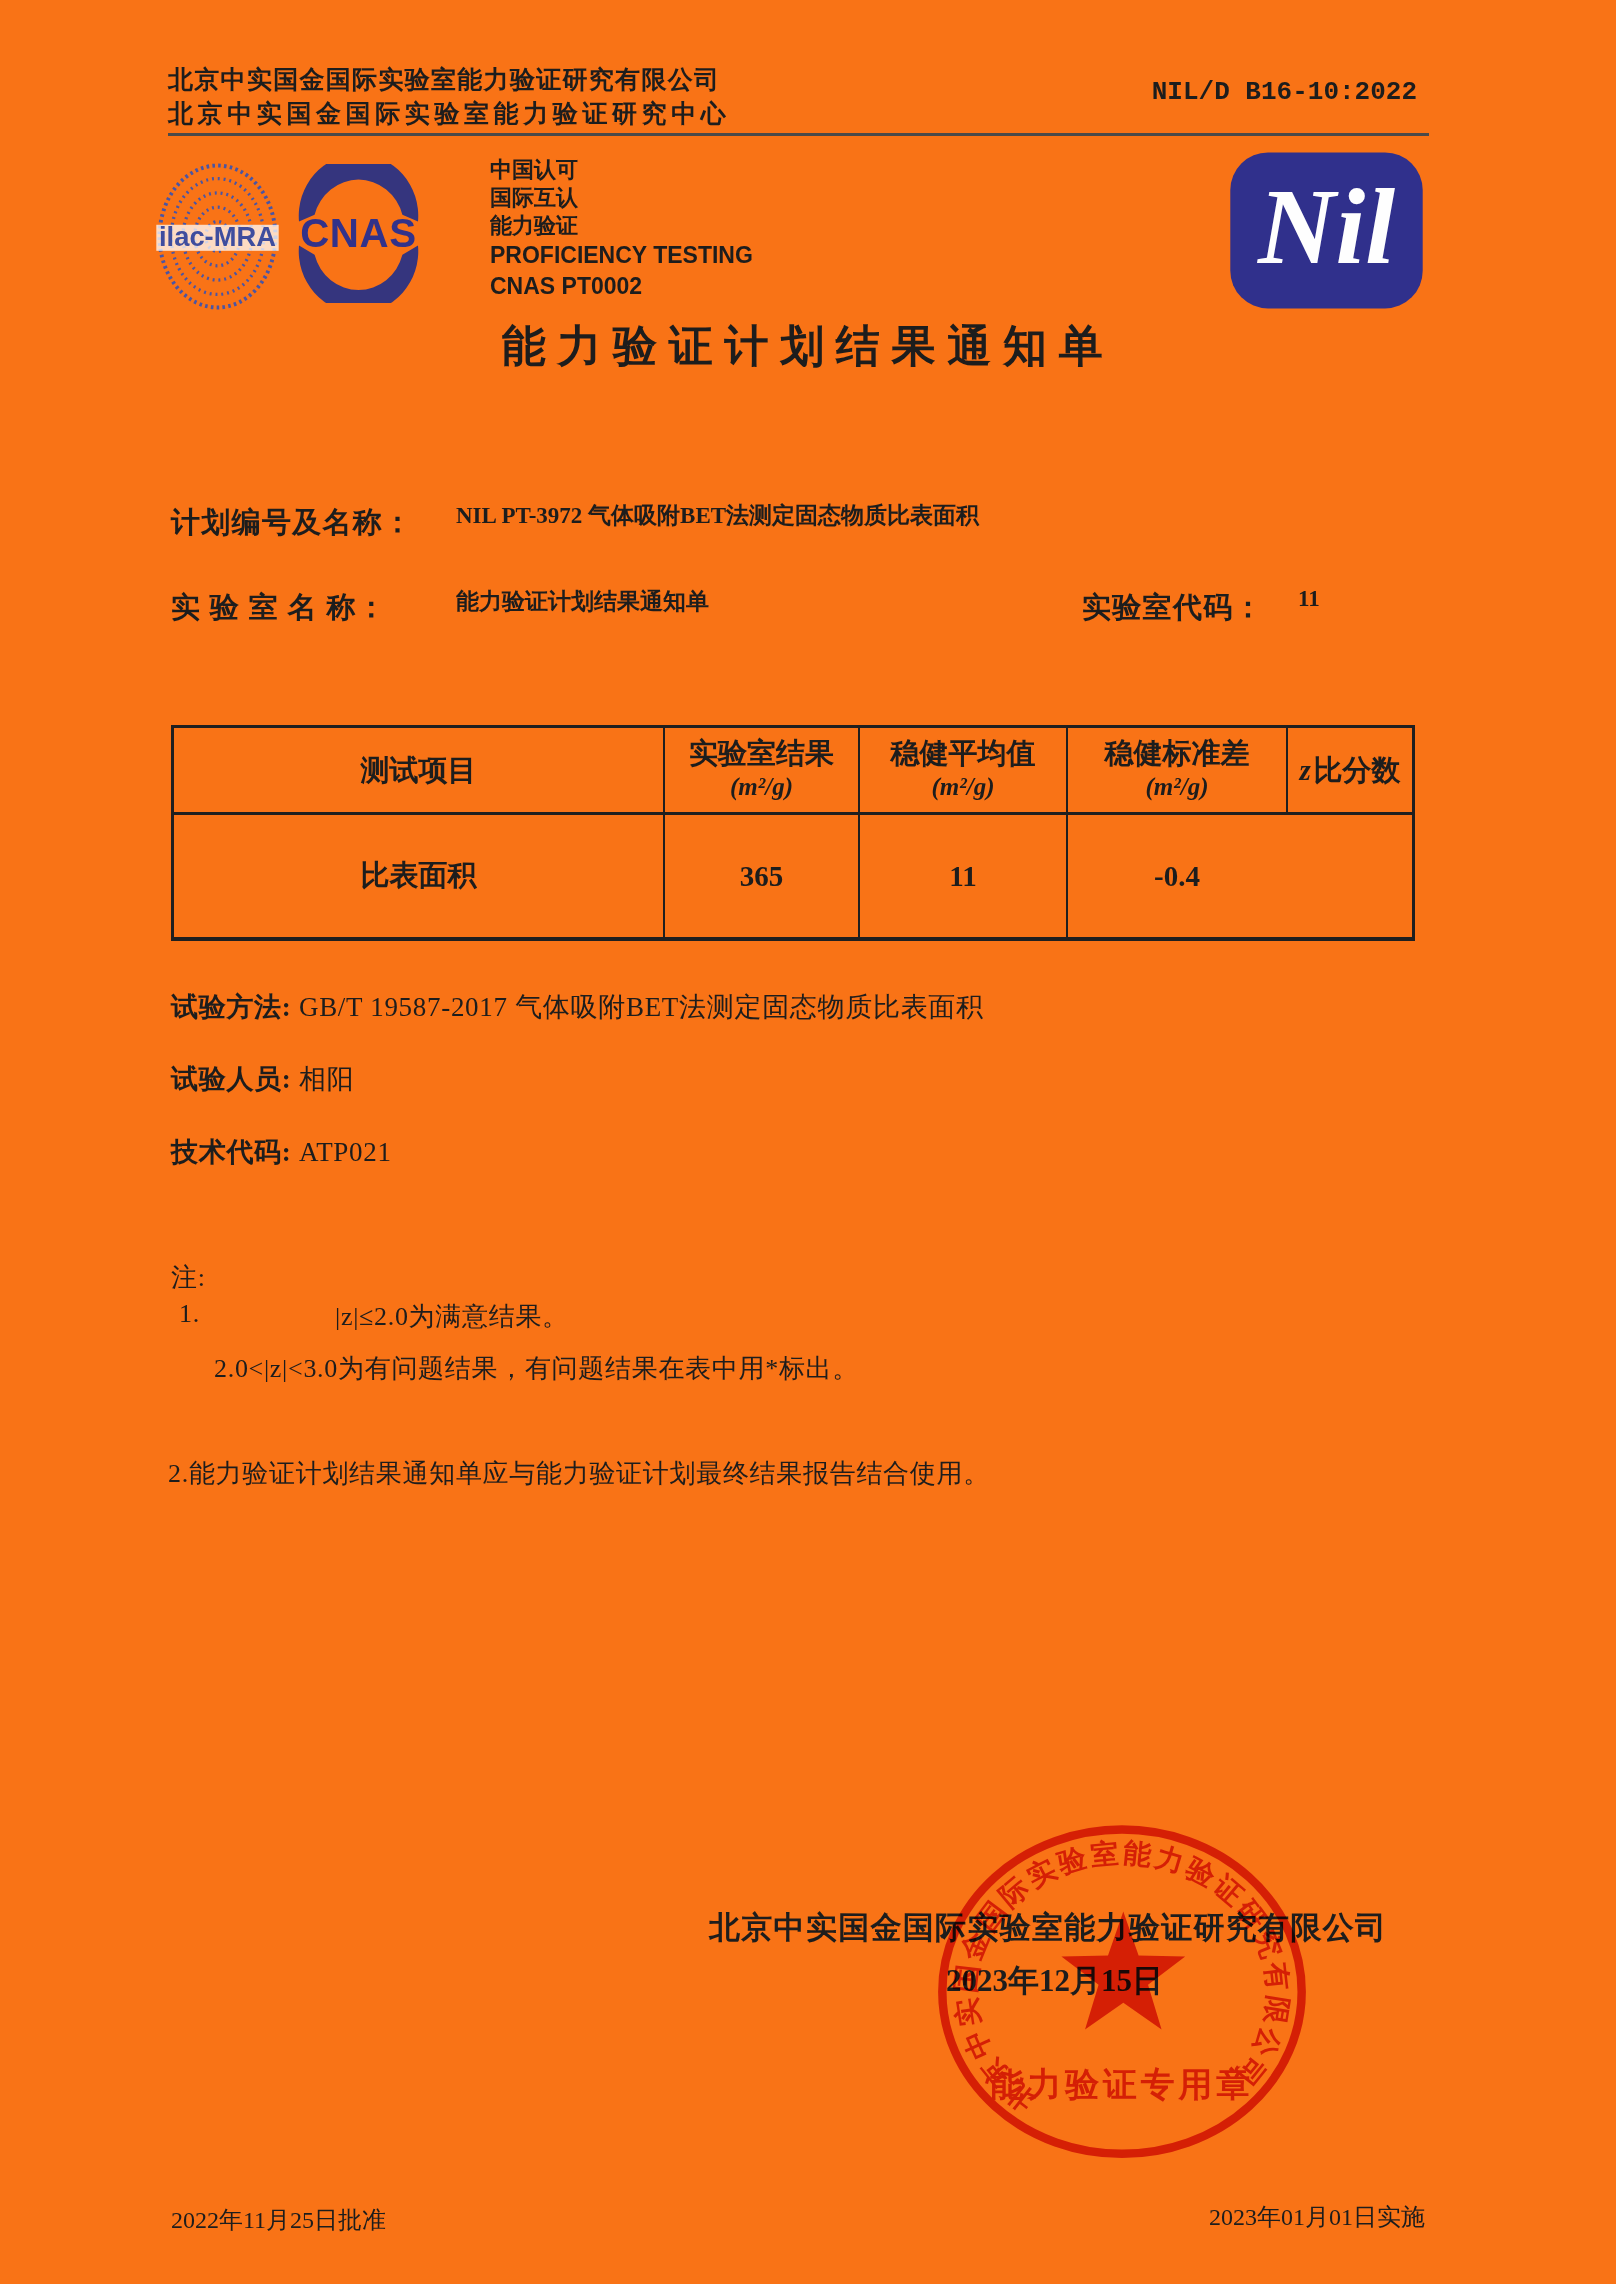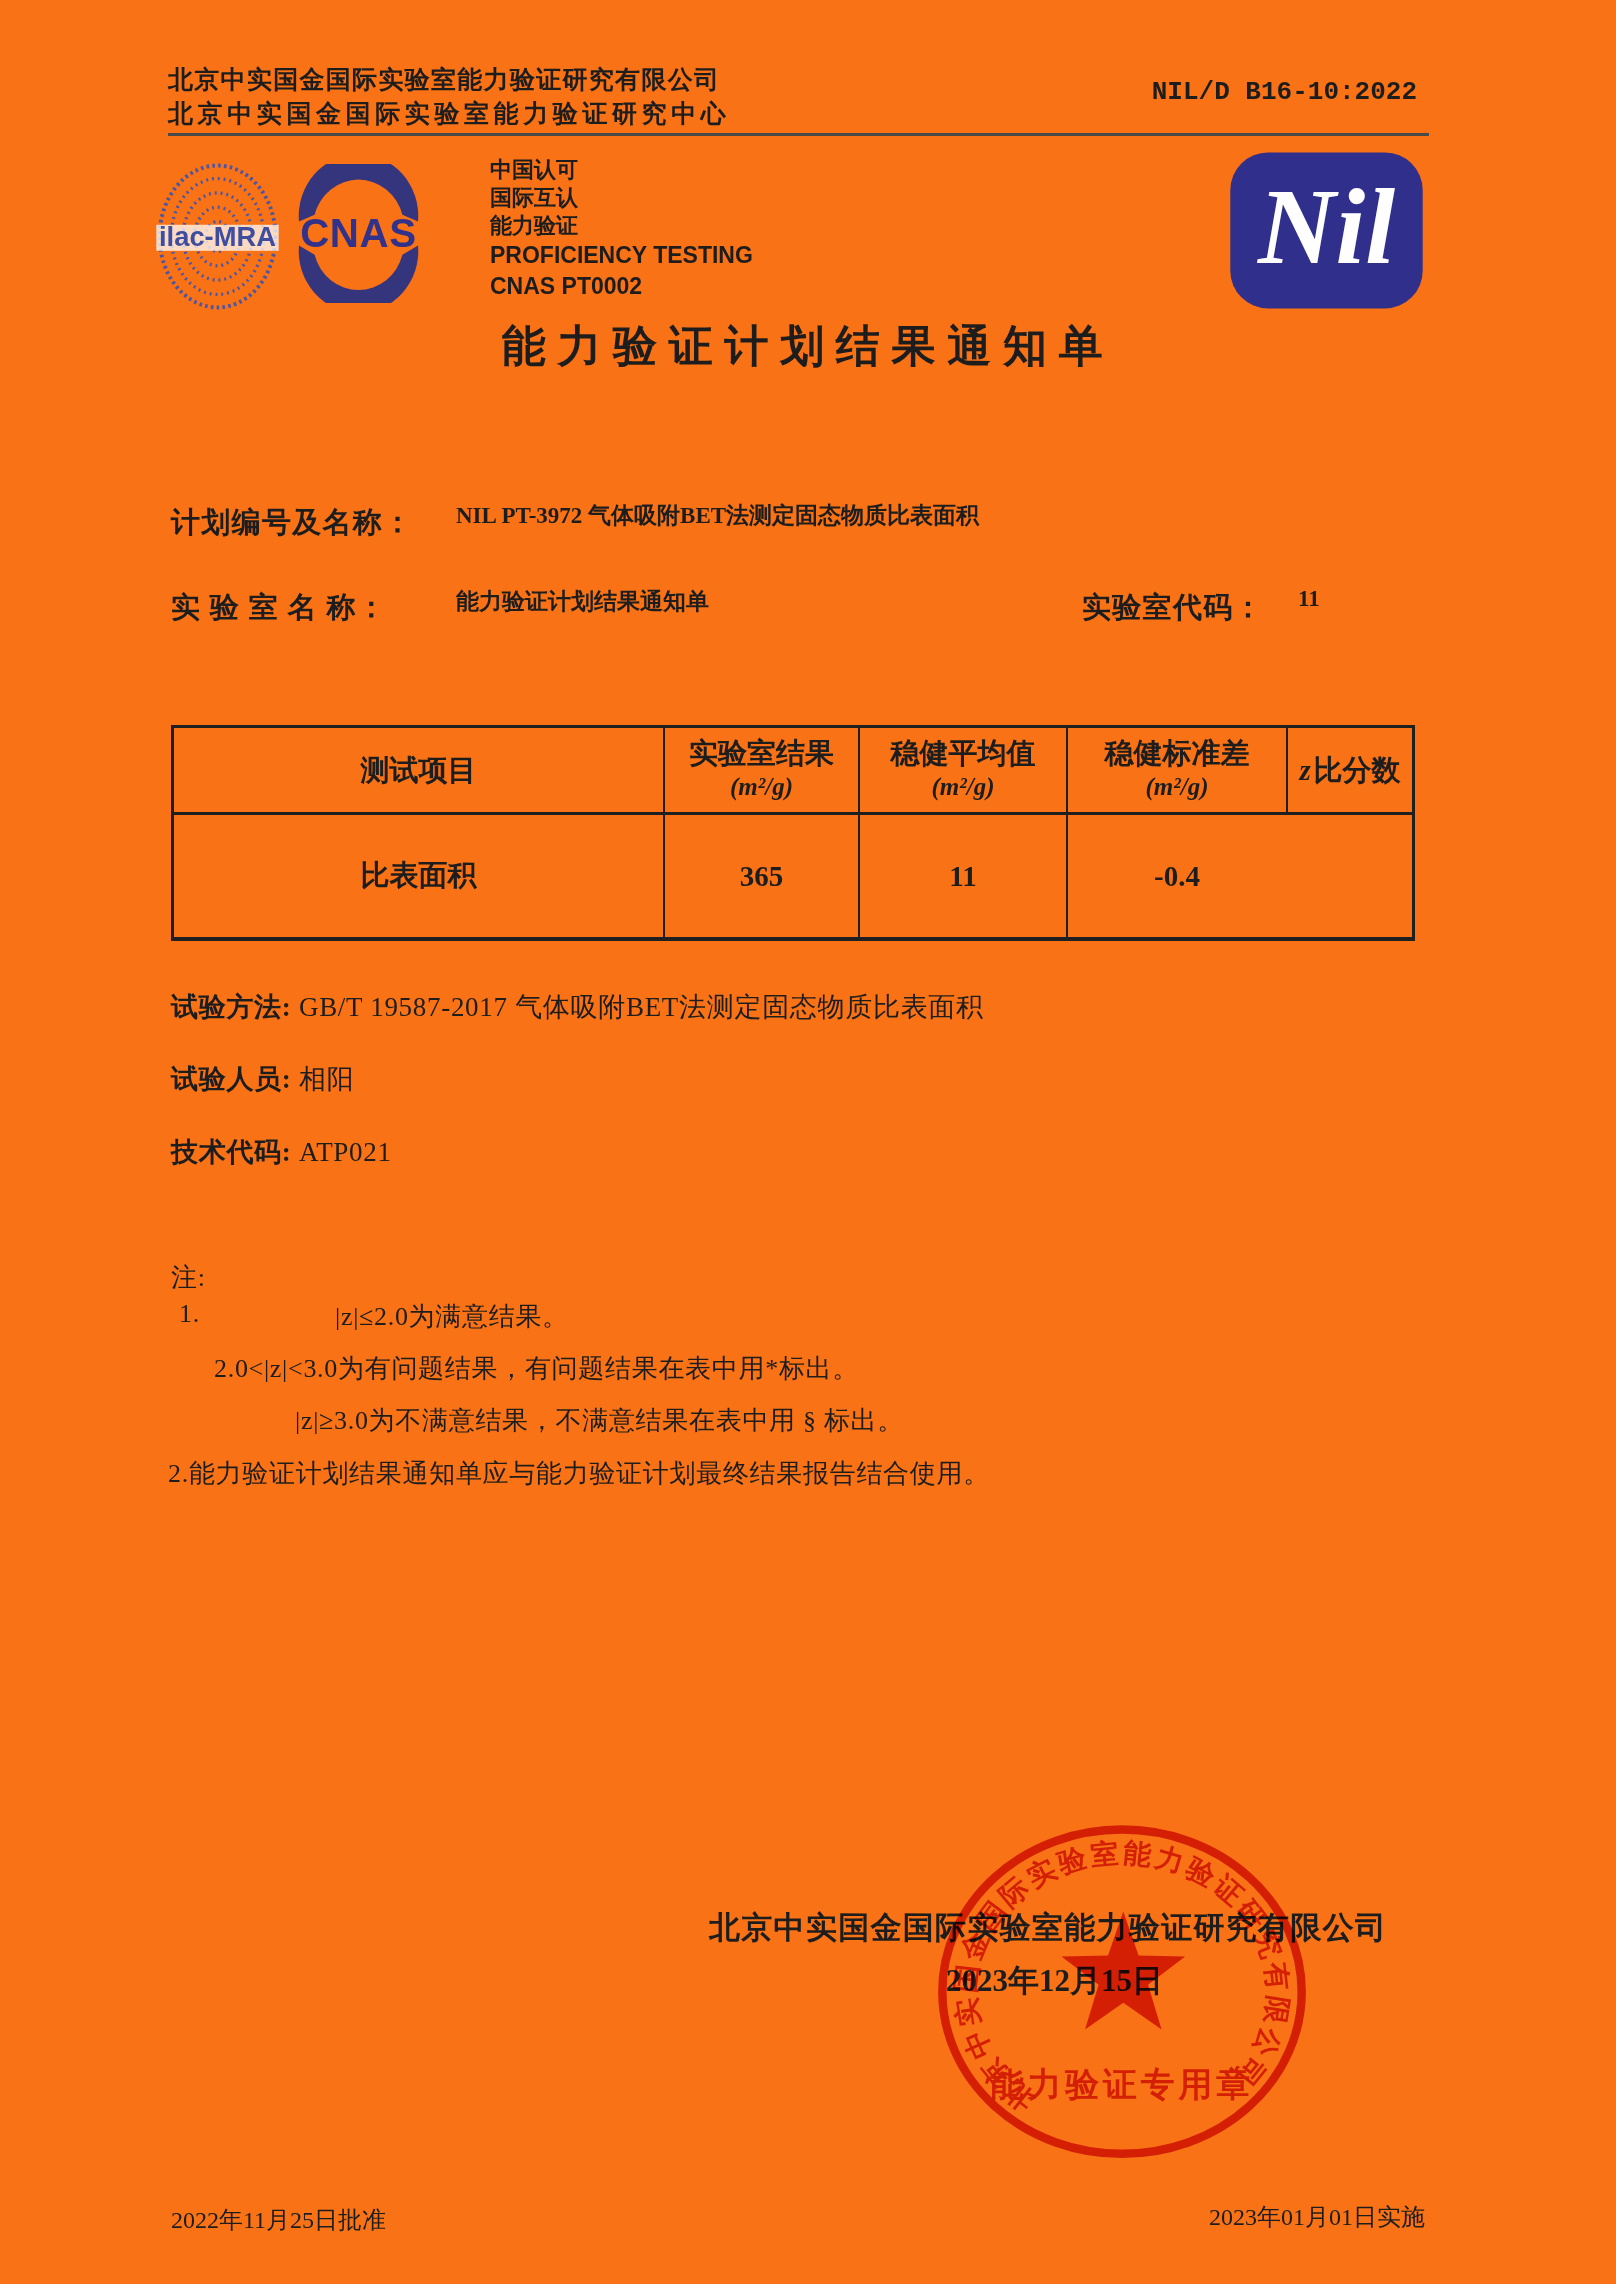--- a/index.html
+++ b/index.html
@@ -151,21 +151,20 @@
   </div>
 
   <div class="abs detail method-row"><b>试验方法: </b><span>GB/T 19587-2017 气体吸附BET法测定固态物质比表面积</span></div>
   <div class="abs detail personnel-row"><b>试验人员: </b><span>相阳</span></div>
   <div class="abs detail techcode-row"><b>技术代码:  </b><span>ATP021</span></div>
 
   <div class="abs note note-head">注:</div>
   <div class="abs note note-1-no">1.</div>
   <div class="abs note note-1">|z|≤2.0为满意结果。</div>
   <div class="abs note note-2">2.0&lt;|z|&lt;3.0为有问题结果，有问题结果在表中用*标出。</div>
-  <div class="abs note note-3">|z|≥3.0为不满意结果，不满意结果在表中用 § 标出。</div>
   <div class="abs note note-4">2.能力验证计划结果通知单应与能力验证计划最终结果报告结合使用。</div>
 
   <div class="abs sig-company">北京中实国金国际实验室能力验证研究有限公司</div>
   <div class="abs sig-date">2023年12月15日</div>
 
   <div class="abs stamp">
     <svg width="388" height="365" viewBox="0 0 596 560">
       <ellipse cx="298" cy="268" rx="276" ry="249" fill="none" stroke="#d8372a" stroke-width="13"></ellipse>
       <path id="stampRing" d="M 168.9,430.2 A 225,198 0 1 1 427.1,430.2" fill="none"></path>
       <text font-size="43" font-weight="bold" fill="#d8372a" letter-spacing="5" font-family="Liberation Serif, serif">

